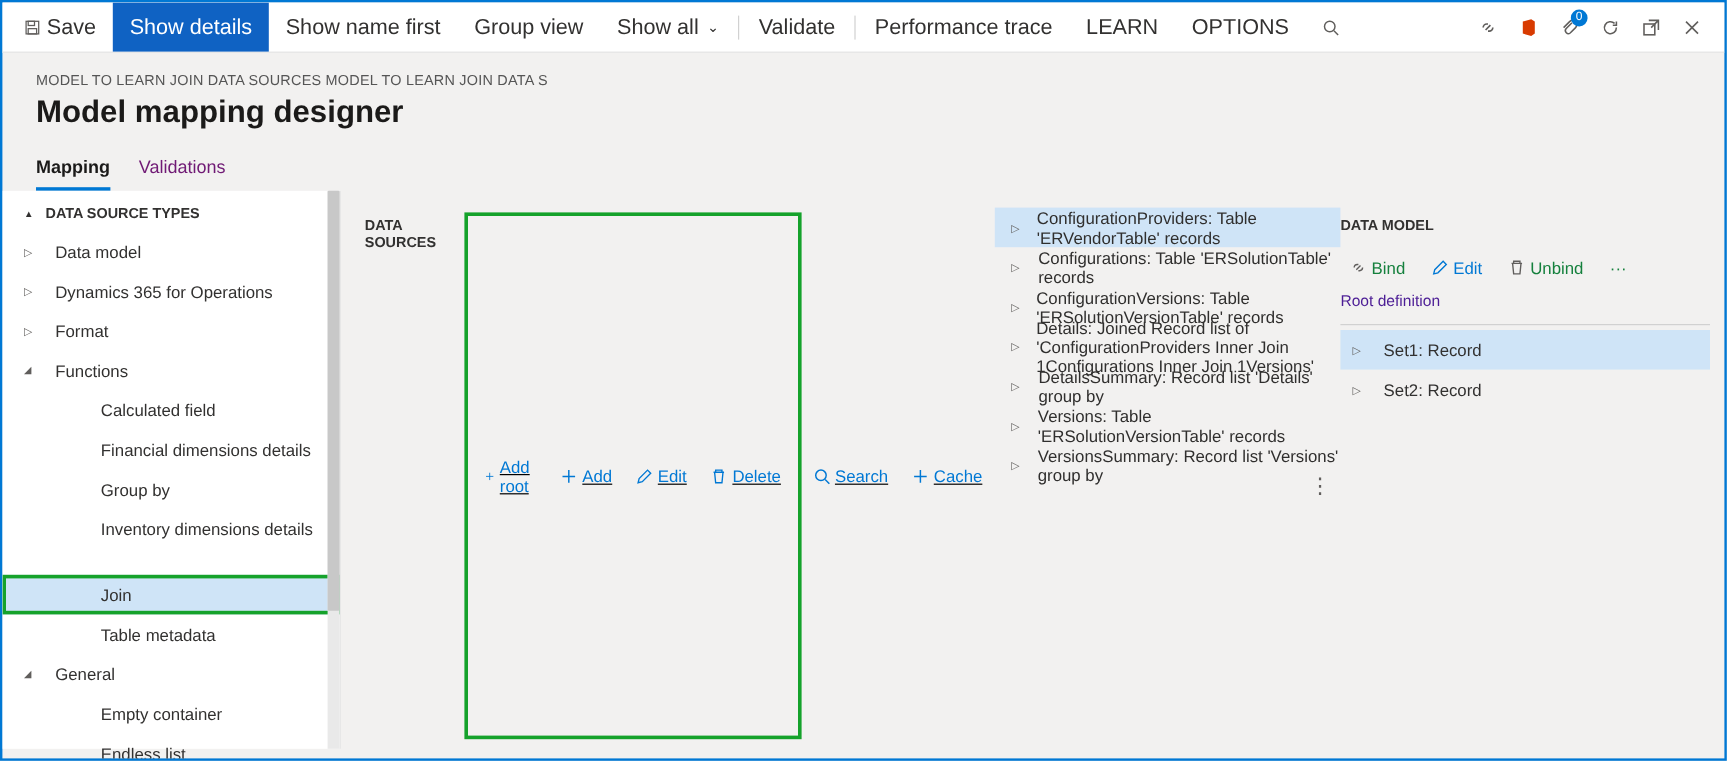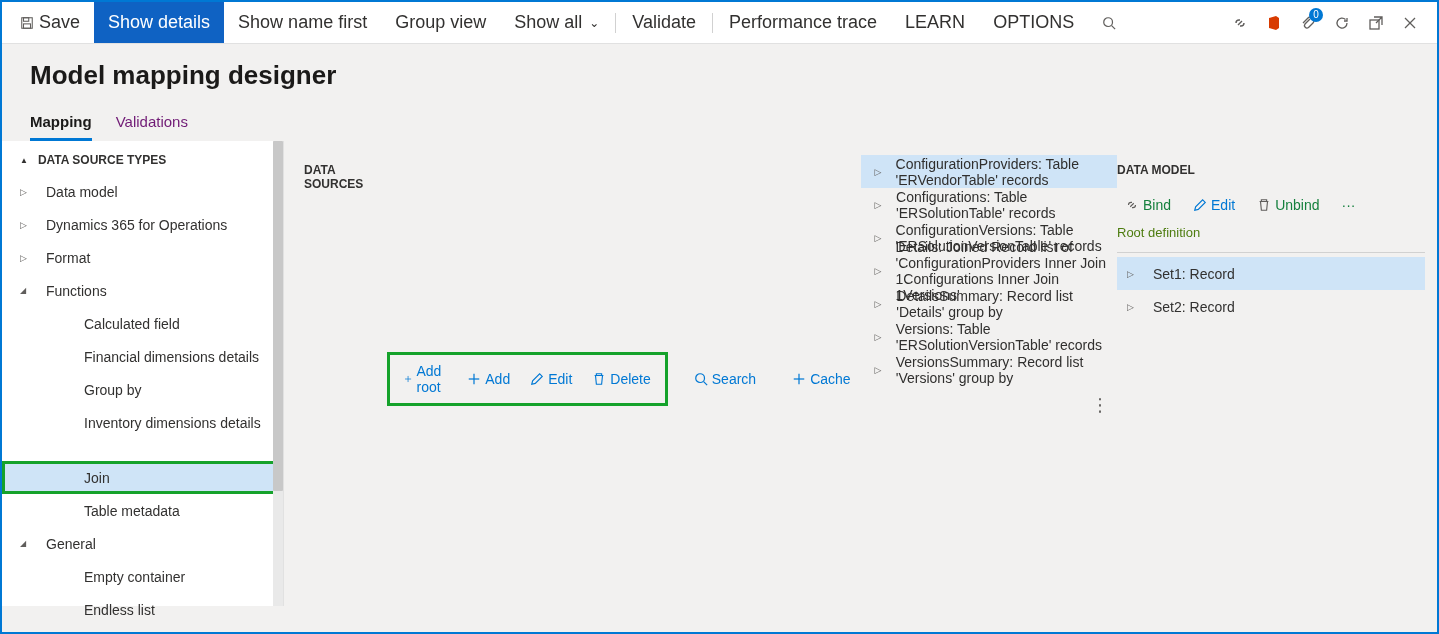--- a/index.html
+++ b/index.html
@@ -73,21 +73,21 @@
   .tree-item .caret {
     width: 10px; font-size: 9px; color: #605e5c; margin-right: 16px;
   }
   .tree-item.depth-1 { padding-left: 56px; }
   .tree-item.nochild .caret { visibility: hidden; }
   .tree-item.selected { background: #cfe4f7; margin-top: 22px; }
   .tree-item.highlighted { outline: 3px solid #15a22b; outline-offset: -3px; }
 
   
   .ds-toolbar {
-    display: flex; align-items: center; gap: 16px; margin: 8px 0 8px 8px;
+    display: flex; gap: 0; margin: 8px 0 8px 8px; text-decoration: underline;
   }
   .ds-btn {
     color: #0078d4; font-size: 14px; display: inline-flex; align-items: center; gap: 4px;
     padding: 6px 10px; cursor: pointer;
   }
   .green-box { border: 3px solid #15a22b; display: flex; align-items: center; padding: 2px 4px; }
   .icon-sm { width: 14px; height: 14px; display: inline-block; }
 
   
   .ds-list { margin-top: 4px; }
@@ -99,21 +99,21 @@
   .ds-row.selected { background: #cfe4f7; }
   .overflow-dots {
     color: #605e5c; font-size: 18px; cursor: pointer; padding: 4px;
     position: absolute; right: 326px;
   }
 
   
   .dm-toolbar { display: flex; align-items: center; gap: 6px; margin: 8px 0; }
   .dm-btn { font-size: 14px; color: #0078d4; display: inline-flex; align-items: center; gap: 4px; padding: 4px 8px; cursor: pointer; }
   .dm-btn.muted { color: #15803d; }
-  .root-def { font-size: 13px; color: #4d7c0f; margin: 6px 0 12px; }
+  .root-def { font-size: 13px; color: #4c1d95; margin: 6px 0 12px; }
   .dm-divider { border: none; border-top: 1px solid #d1d1d1; margin: 6px 0 4px; }
   .dm-row {
     display: flex; align-items: center; height: 33px; font-size: 14px; color: #323130;
     padding-left: 10px; cursor: pointer;
   }
   .dm-row .caret { width: 10px; font-size: 9px; color: #605e5c; margin-right: 16px; }
   .dm-row.selected { background: #cfe4f7; }
 
   
   .chev-down::after { content: "⌄"; font-size: 12px; margin-left: 2px; }
@@ -193,20 +193,21 @@
     <span class="tb-icon">
       <svg viewBox="0 0 16 16" width="16" height="16" fill="none" stroke="#605e5c" stroke-width="1.3">
           <line x1="3" y1="3" x2="13" y2="13"></line>
           <line x1="13" y1="3" x2="3" y2="13"></line>
         </svg>
     </span>
   </div>
 </div>
 
 <div class="page-head">
+  <div class="breadcrumb">MODEL TO LEARN JOIN DATA SOURCES MODEL TO LEARN JOIN DATA S</div>
   <h1 class="page-title">Model mapping designer</h1>
 </div>
 
 <div class="tabs">
   <div class="tab active">Mapping</div>
   <div class="tab">Validations</div>
 </div>
 
 <div class="main">
 

